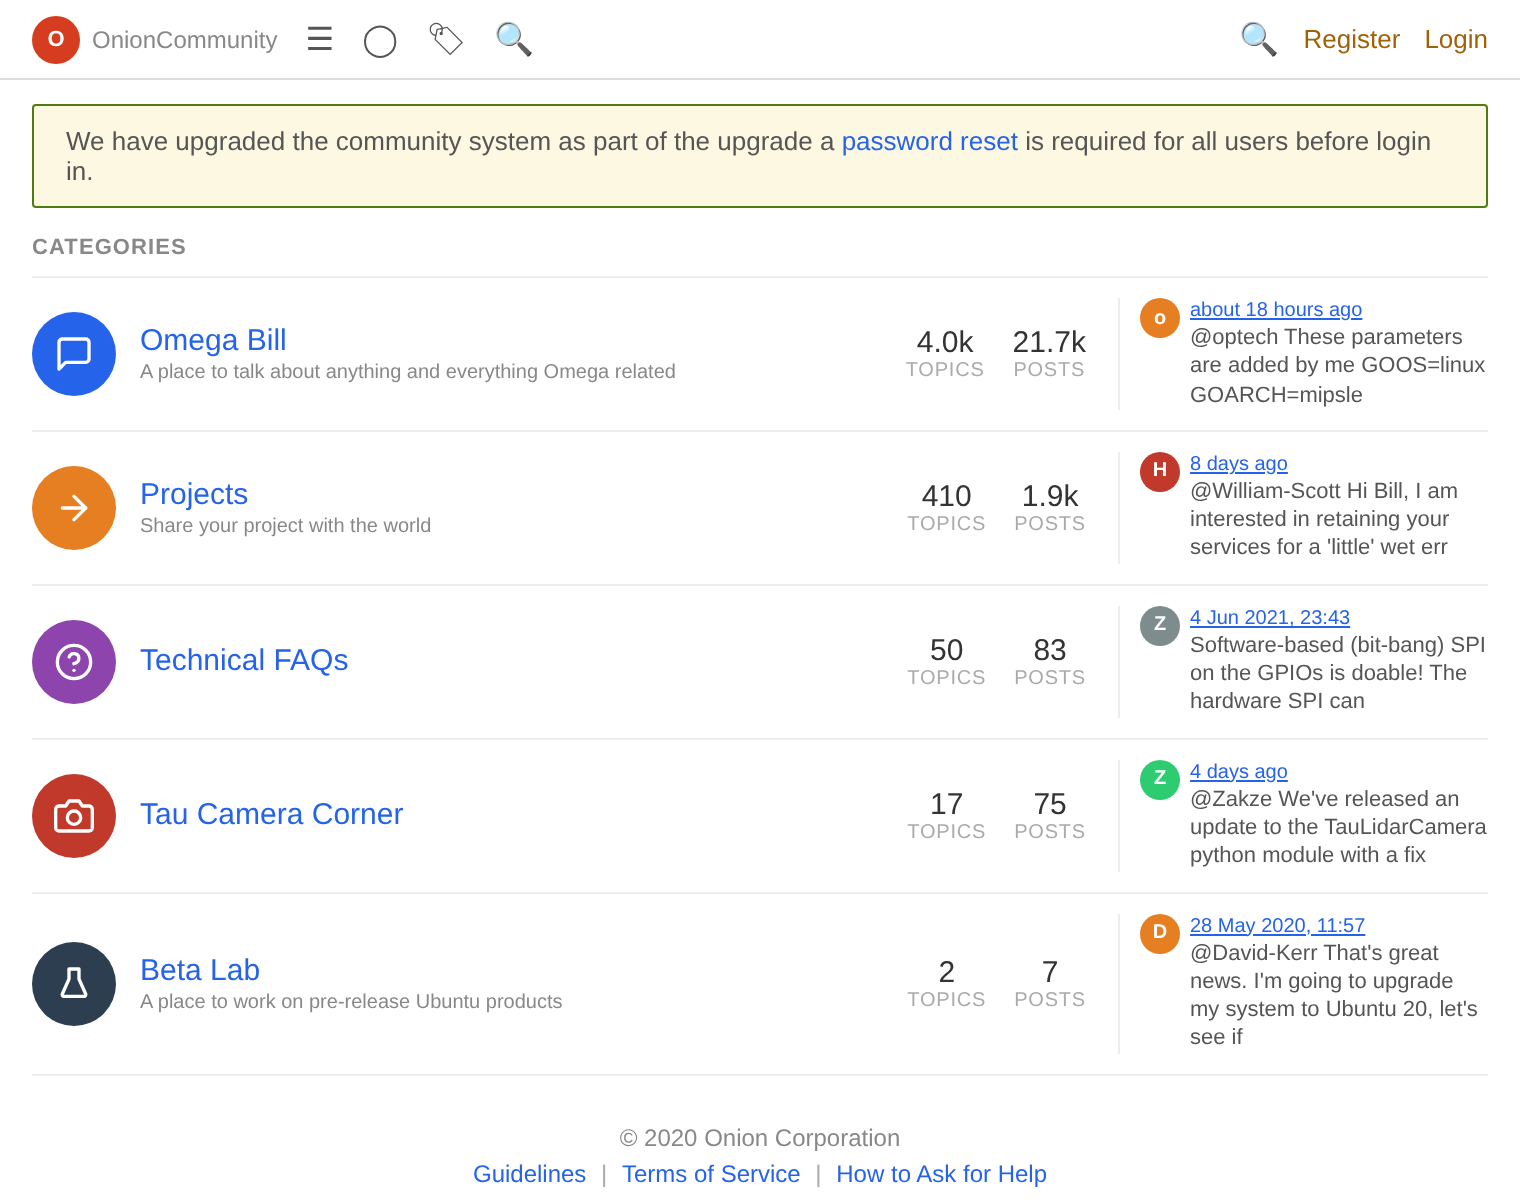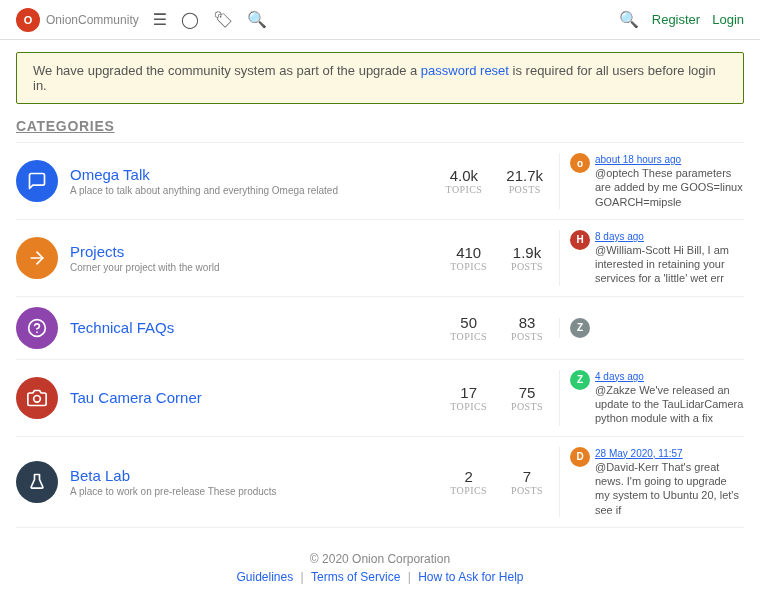--- a/index.html
+++ b/index.html
@@ -9,42 +9,42 @@
     .header { display: flex; align-items: center; justify-content: space-between; padding: 0 16px; height: 40px; border-bottom: 1px solid #ddd; background: #fff; }
     .header-left { display: flex; align-items: center; gap: 14px; }
     .logo { display: flex; align-items: center; gap: 6px; text-decoration: none; }
     .logo-circle { width: 24px; height: 24px; border-radius: 50%; background: #d63c1f; display: flex; align-items: center; justify-content: center; color: #fff; font-size: 11px; font-weight: bold; }
     .logo-text { font-size: 12px; font-weight: 600; color: #333; }
     .logo-text span { color: #888; font-weight: 400; }
     .nav-icons { display: flex; gap: 14px; align-items: center; }
     .nav-icon { color: #555; font-size: 16px; cursor: pointer; text-decoration: none; }
     .header-right { display: flex; align-items: center; gap: 12px; }
     .header-search { color: #555; font-size: 16px; cursor: pointer; }
-    .header-link { text-decoration: none; color: #15803d; font-size: 13px; }
+    .header-link { text-decoration: none; color: #a16207; font-size: 13px; }
 
     
     .banner { background: #fdf8e1; border: 1px solid #4d7c0f; margin: 12px 16px; padding: 10px 16px; font-size: 13px; color: #555; border-radius: 2px; }
     .banner a { color: #2563eb; text-decoration: none; }
 
     
     .main { padding: 0 16px; }
-    .section-title { font-size: 14px; font-weight: 600; color: #888; letter-spacing: 0.05em; margin: 14px 0 8px 0; text-transform: uppercase; text-decoration: underline; }
+    .section-title { font-size: 11px; font-weight: 600; color: #888; letter-spacing: 0.05em; margin: 14px 0 8px 0; text-transform: uppercase; }
 
     
     .category-list { width: 100%; border-top: 1px solid #eee; }
     .category-row { display: flex; align-items: center; border-bottom: 1px solid #eee; padding: 10px 0; }
     .category-icon { width: 42px; height: 42px; border-radius: 50%; display: flex; align-items: center; justify-content: center; margin-right: 12px; flex-shrink: 0; }
     .category-icon svg { width: 20px; height: 20px; }
     .category-info { flex: 1; min-width: 0; }
     .category-name { font-size: 15px; color: #2563eb; text-decoration: none; font-weight: 500; }
     .category-desc { font-size: 10px; color: #888; margin-top: 2px; }
-    .category-stats { display: flex; gap: 24px; margin-right: 16px; text-align: center; }
+    .category-stats { display: flex; gap: 14px; margin-right: 16px; text-align: center; }
     .stat-block { text-align: center; }
     .stat-number { font-size: 15px; font-weight: 500; color: #333; }
-    .stat-label { font-size: 10px; color: #aaa; text-transform: uppercase; letter-spacing: 0.04em; font-family: Liberation Serif, serif; }
+    .stat-label { font-size: 10px; color: #aaa; text-transform: uppercase; letter-spacing: 0.04em; }
     .category-latest { width: 185px; flex-shrink: 0; border-left: 1px solid #eee; padding-left: 10px; }
     .latest-item { display: flex; align-items: flex-start; gap: 5px; margin-bottom: 0; }
     .latest-avatar { width: 20px; height: 20px; border-radius: 50%; flex-shrink: 0; display: flex; align-items: center; justify-content: center; font-size: 10px; font-weight: bold; color: #fff; }
     .latest-text { font-size: 11px; color: #555; line-height: 1.3; }
     .latest-time { font-size: 10px; color: #2563eb; display: block; }
 
     
     .footer { text-align: center; padding: 24px 0 16px; color: #888; font-size: 12px; }
     .footer-links { margin-top: 4px; }
     .footer-links a { color: #2563eb; text-decoration: none; font-size: 12px; }
@@ -86,21 +86,21 @@
 
   <div class="category-list" id="category-list">
 
   <div class="category-row">
     <div class="category-icon" style="background:#2563eb">
       <svg viewBox="0 0 24 24" fill="none" stroke="white" stroke-width="2" stroke-linecap="round" stroke-linejoin="round">
             <path d="M21 15a2 2 0 0 1-2 2H7l-4 4V5a2 2 0 0 1 2-2h14a2 2 0 0 1 2 2z"></path>
           </svg>
     </div>
     <div class="category-info">
-      <a class="category-name" href="#">Omega Talk</a>
+      <a class="category-name" href="#">Omega Bill</a>
       <div class="category-desc">A place to talk about anything and everything Omega related</div>
     </div>
     <div class="category-stats">
       <div class="stat-block">
         <div class="stat-number">4.0k</div>
         <div class="stat-label">TOPICS</div>
       </div>
       <div class="stat-block">
         <div class="stat-number">21.7k</div>
         <div class="stat-label">POSTS</div>
@@ -118,21 +118,21 @@
   </div>
       <div class="category-row">
     <div class="category-icon" style="background:#e67e22">
       <svg viewBox="0 0 24 24" fill="none" stroke="white" stroke-width="2" stroke-linecap="round" stroke-linejoin="round">
             <line x1="5" y1="12" x2="19" y2="12"></line>
             <polyline points="12 5 19 12 12 19"></polyline>
           </svg>
     </div>
     <div class="category-info">
       <a class="category-name" href="#">Projects</a>
-      <div class="category-desc">Corner your project with the world</div>
+      <div class="category-desc">Share your project with the world</div>
     </div>
     <div class="category-stats">
       <div class="stat-block">
         <div class="stat-number">410</div>
         <div class="stat-label">TOPICS</div>
       </div>
       <div class="stat-block">
         <div class="stat-number">1.9k</div>
         <div class="stat-label">POSTS</div>
       </div>
@@ -164,20 +164,24 @@
         <div class="stat-label">TOPICS</div>
       </div>
       <div class="stat-block">
         <div class="stat-number">83</div>
         <div class="stat-label">POSTS</div>
       </div>
     </div>
     <div class="category-latest">
       <div class="latest-item">
         <div class="latest-avatar" style="background:#7f8c8d">Z</div>
+        <div class="latest-text">
+          <a href="#" class="latest-time">4 Jun 2021, 23:43</a>
+          Software-based (bit-bang) SPI on the GPIOs is doable! The hardware SPI can
+        </div>
       </div>
     </div>
   </div>
       <div class="category-row">
     <div class="category-icon" style="background:#c0392b">
       <svg viewBox="0 0 24 24" fill="none" stroke="white" stroke-width="2" stroke-linecap="round" stroke-linejoin="round">
             <path d="M23 19a2 2 0 0 1-2 2H3a2 2 0 0 1-2-2V8a2 2 0 0 1 2-2h4l2-3h6l2 3h4a2 2 0 0 1 2 2z"></path>
             <circle cx="12" cy="13" r="4"></circle>
           </svg>
     </div>
@@ -205,21 +209,21 @@
     </div>
   </div>
       <div class="category-row">
     <div class="category-icon" style="background:#2c3e50">
       <svg viewBox="0 0 24 24" fill="none" stroke="white" stroke-width="2" stroke-linecap="round" stroke-linejoin="round">
             <path d="M9 3h6M9 3v6l-4 9a1 1 0 0 0 .9 1.4h12.2A1 1 0 0 0 19 18l-4-9V3"></path>
           </svg>
     </div>
     <div class="category-info">
       <a class="category-name" href="#">Beta Lab</a>
-      <div class="category-desc">A place to work on pre-release These products</div>
+      <div class="category-desc">A place to work on pre-release Ubuntu products</div>
     </div>
     <div class="category-stats">
       <div class="stat-block">
         <div class="stat-number">2</div>
         <div class="stat-label">TOPICS</div>
       </div>
       <div class="stat-block">
         <div class="stat-number">7</div>
         <div class="stat-label">POSTS</div>
       </div>

